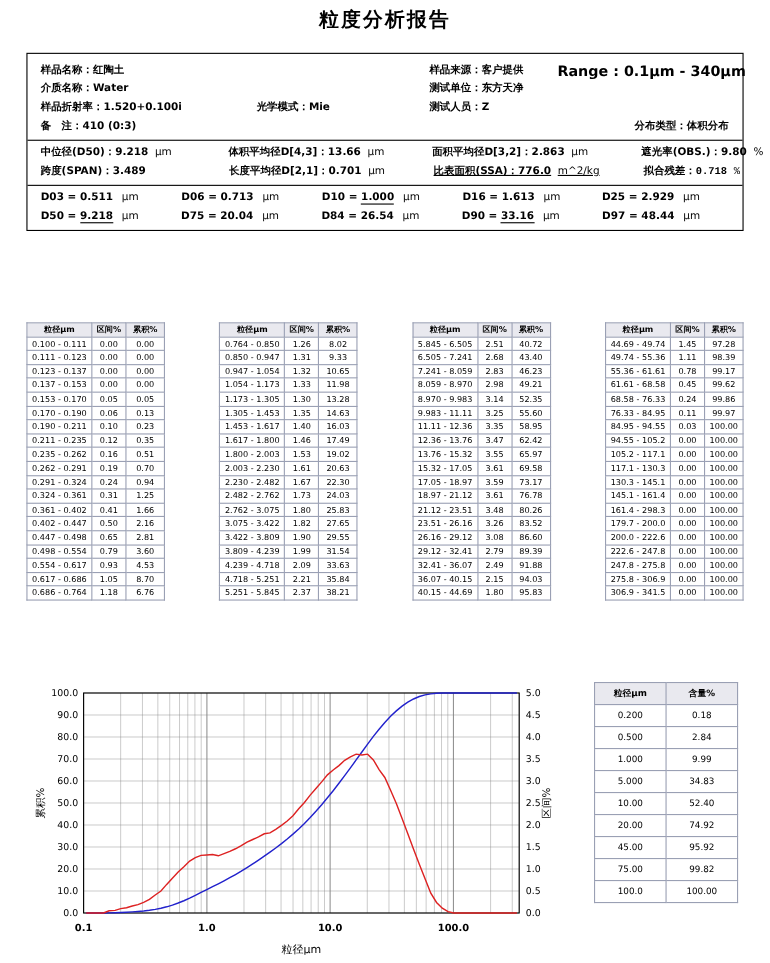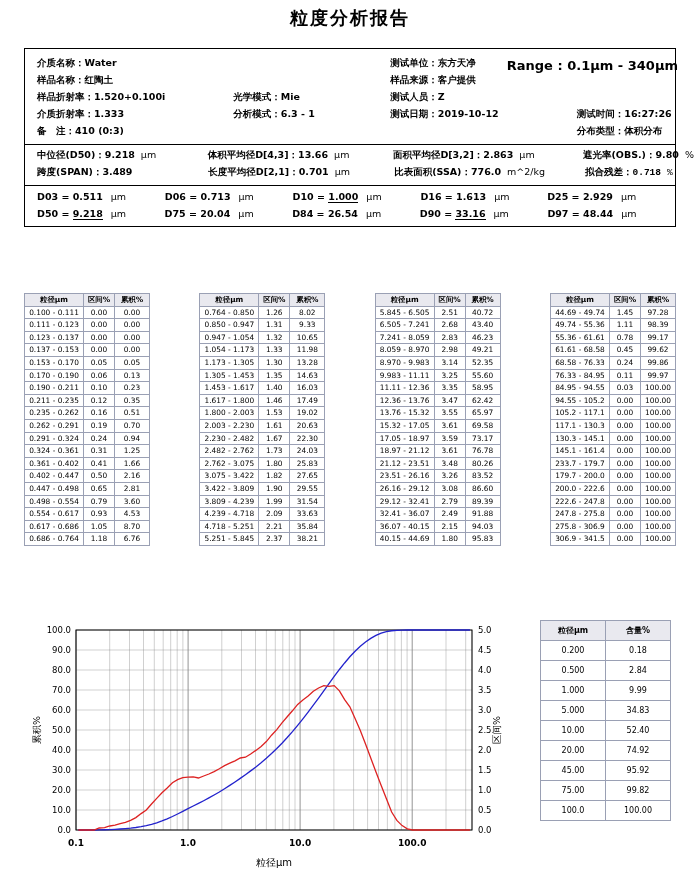--- a/index.html
+++ b/index.html
@@ -59,62 +59,56 @@
 <body>
 
 <div class="page">
 
   <div class="title">粒度分析报告</div>
   <div class="range">Range : 0.1μm - 340μm</div>
 
   <div class="infobox">
     <div id="info-rows">
         <div class="inforow">
+          <div class="cell" style="width: 200px; padding-left: 12px;"><span>样品名称：</span><span>红陶土</span></div>
+          <div class="cell" style="width: 160px; padding-left: 0px;"></div>
+          <div class="cell" style="width: 190px; padding-left: 0px;"><span>样品来源：</span><span>客户提供</span></div>
+          <div class="cell" style="width: 100px; padding-left: 0px;"></div>
+        </div>
+        <div class="inforow">
           <div class="cell" style="width: 200px; padding-left: 12px;"><span>介质名称：</span><span>Water</span></div>
           <div class="cell" style="width: 160px; padding-left: 0px;"></div>
           <div class="cell" style="width: 190px; padding-left: 0px;"><span>测试单位：</span><span>东方天净</span></div>
-          <div class="cell" style="width: 100px; padding-left: 0px;"></div>
-        </div>
-        <div class="inforow">
-          <div class="cell" style="width: 200px; padding-left: 12px;"><span>样品名称：</span><span>红陶土</span></div>
-          <div class="cell" style="width: 160px; padding-left: 0px;"></div>
-          <div class="cell" style="width: 190px; padding-left: 0px;"><span>样品来源：</span><span>客户提供</span></div>
           <div class="cell" style="width: 100px; padding-left: 0px;"></div>
         </div>
         <div class="inforow">
           <div class="cell" style="width: 200px; padding-left: 12px;"><span>样品折射率：</span><span>1.520+0.100i</span></div>
           <div class="cell" style="width: 160px; padding-left: 0px;"><span>光学模式：</span><span>Mie</span></div>
           <div class="cell" style="width: 190px; padding-left: 0px;"><span>测试人员：</span><span>Z</span></div>
           <div class="cell" style="width: 100px; padding-left: 0px;"></div>
-        </div>
-        <div class="inforow">
-          <div class="cell" style="width: 200px; padding-left: 12px;"><span>介质折射率：</span><span>1.333</span></div>
-          <div class="cell" style="width: 160px; padding-left: 0px;"><span>分析模式：</span><span>6.3 - 1</span></div>
-          <div class="cell" style="width: 190px; padding-left: 0px;"><span>测试日期：</span><span>2019-10-12</span></div>
-          <div class="cell" style="width: 100px; padding-left: 0px;"><span>测试时间：</span><span>16:27:26</span></div>
         </div>
         <div class="inforow">
           <div class="cell" style="width: 200px; padding-left: 12px;"><span>备　注：</span><span>410 (0:3)</span></div>
           <div class="cell" style="width: 160px; padding-left: 0px;"></div>
           <div class="cell" style="width: 190px; padding-left: 0px;"></div>
           <div class="cell" style="width: 100px; padding-left: 0px;"><span>分布类型：</span><span>体积分布</span></div>
         </div>
       </div>
     <div class="hr"></div>
     <div id="stats-rows">
         <div class="inforow">
           <div class="cell" style="width: 175px; padding-left: 12px;"><span>中位径(D50)：</span><span>9.218</span><span style="font-weight:normal;margin-left:6px">μm</span></div>
           <div class="cell" style="width: 190px; padding-left: 0px;"><span>体积平均径D[4,3]：</span><span>13.66</span><span style="font-weight:normal;margin-left:6px">μm</span></div>
           <div class="cell" style="width: 195px; padding-left: 0px;"><span>面积平均径D[3,2]：</span><span>2.863</span><span style="font-weight:normal;margin-left:6px">μm</span></div>
           <div class="cell" style="width: 92px; padding-left: 0px;"><span>遮光率(OBS.)：</span><span>9.80</span><span style="font-weight:normal;margin-left:6px">%</span></div>
         </div>
         <div class="inforow">
           <div class="cell" style="width: 175px; padding-left: 12px;"><span>跨度(SPAN)：</span><span>3.489</span></div>
           <div class="cell" style="width: 190px; padding-left: 0px;"><span>长度平均径D[2,1]：</span><span>0.701</span><span style="font-weight:normal;margin-left:6px">μm</span></div>
-          <div class="cell" style="width: 195px; padding-left: 0px;"><span>比表面积(SSA)：</span><span>776.0</span><span style="font-weight:normal;margin-left:6px">m^2/kg</span></div>
+          <div class="cell" style="width: 195px; padding-left: 0px; text-decoration: underline;"><span>比表面积(SSA)：</span><span>776.0</span><span style="font-weight:normal;margin-left:6px">m^2/kg</span></div>
           <div class="cell" style="width: 92px; padding-left: 0px; font-family: Liberation Mono, monospace;"><span>拟合残差：</span><span>0.718</span><span style="font-weight:normal;margin-left:6px">%</span></div>
         </div>
       </div>
     <div class="hr"></div>
     <div id="pct-rows">
         <div class="inforow" style="padding: 3px 0px;">
           <div class="cell" style="width: 128px; padding-left: 12px;"><span>D03 = </span><span class="">0.511</span><span style="font-weight:normal;margin-left:8px">μm</span></div>
           <div class="cell" style="width: 128px; padding-left: 0px;"><span>D06 = </span><span class="">0.713</span><span style="font-weight:normal;margin-left:8px">μm</span></div>
           <div class="cell" style="width: 128px; padding-left: 0px;"><span>D10 = </span><span class="u">1.000</span><span style="font-weight:normal;margin-left:8px">μm</span></div>
           <div class="cell" style="width: 127px; padding-left: 0px;"><span>D16 = </span><span class="">1.613</span><span style="font-weight:normal;margin-left:8px">μm</span></div>
@@ -504,21 +498,21 @@
             <td class="c0">130.3 - 145.1</td>
             <td class="c1">0.00</td>
             <td class="c2">100.00</td>
           </tr>
           <tr>
             <td class="c0">145.1 - 161.4</td>
             <td class="c1">0.00</td>
             <td class="c2">100.00</td>
           </tr>
           <tr>
-            <td class="c0">233.7 - 179.7</td>
+            <td class="c0">161.4 - 298.3</td>
             <td class="c1">0.00</td>
             <td class="c2">100.00</td>
           </tr>
           <tr>
             <td class="c0">179.7 - 200.0</td>
             <td class="c1">0.00</td>
             <td class="c2">100.00</td>
           </tr>
           <tr>
             <td class="c0">200.0 - 222.6</td>

